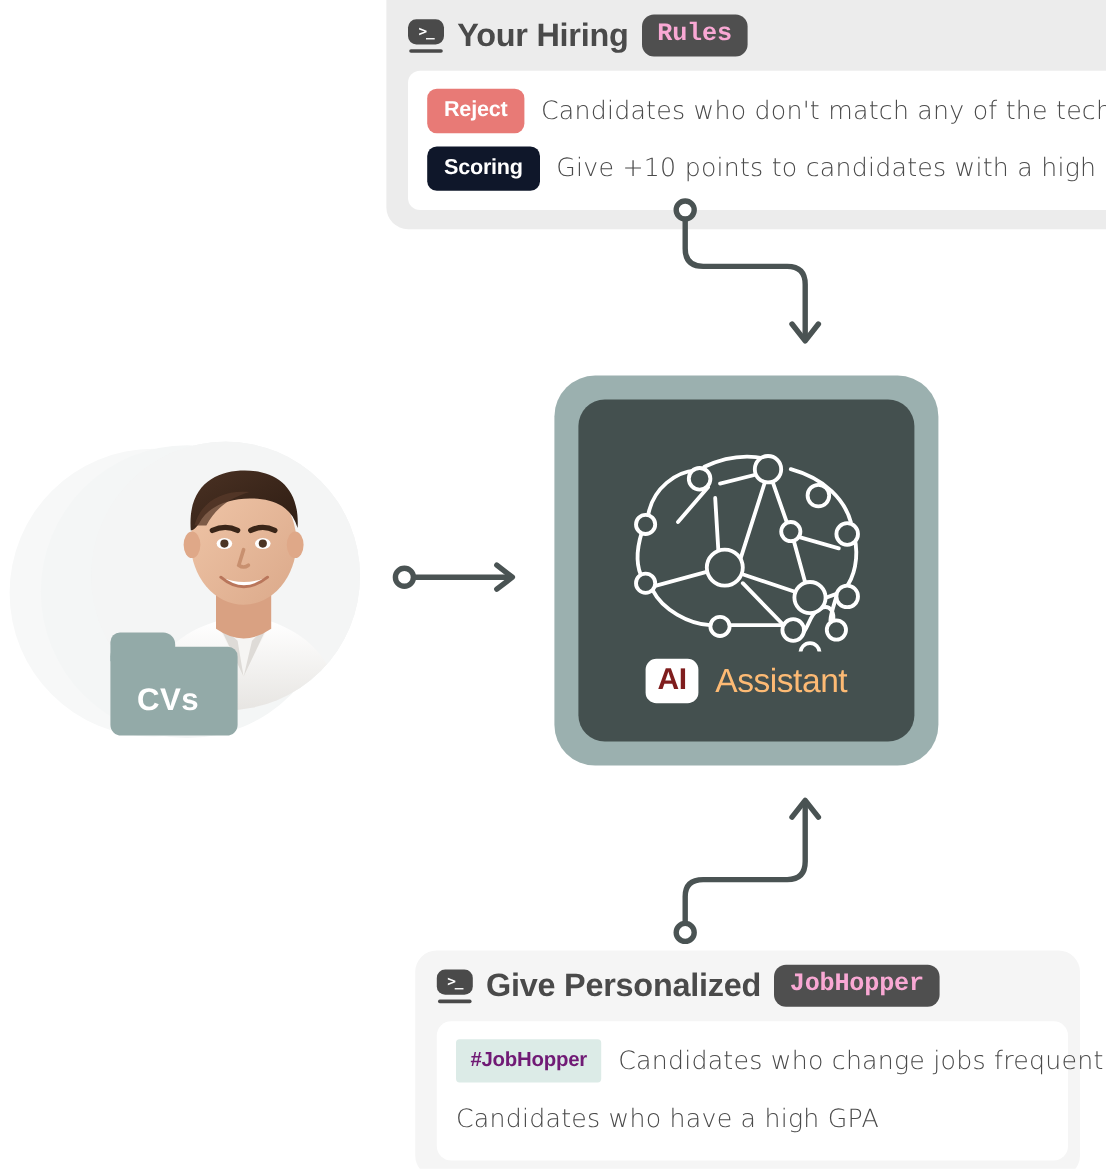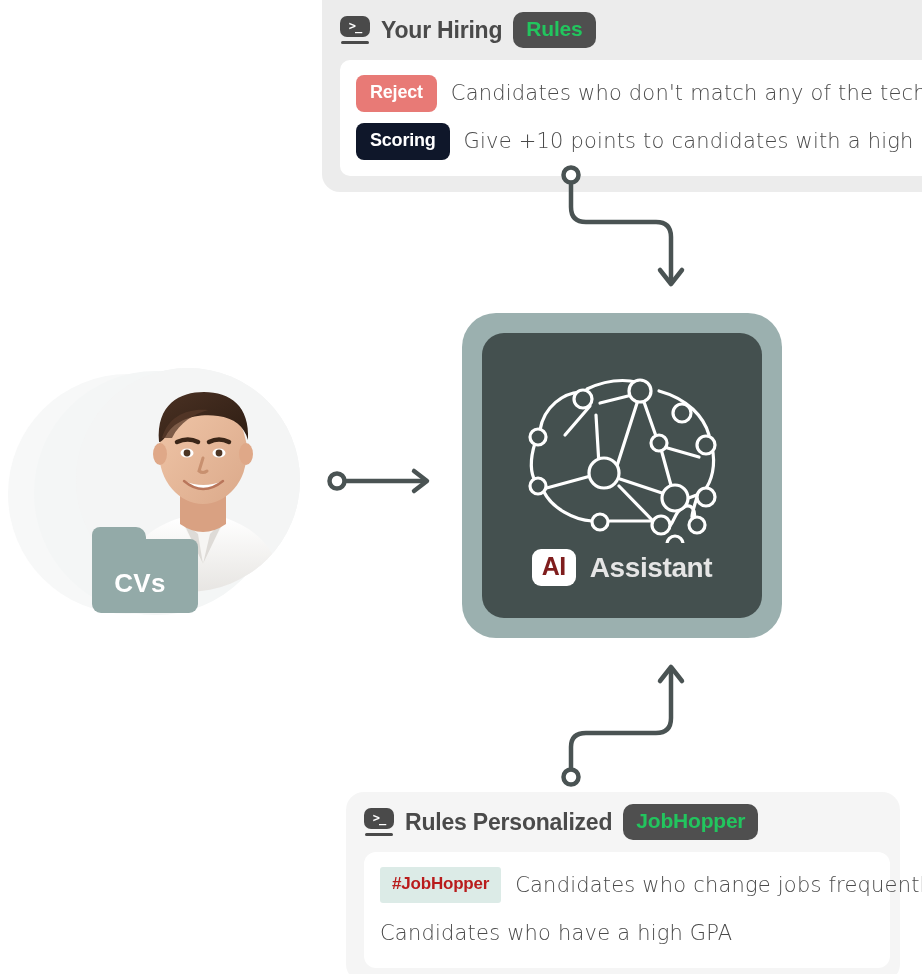--- a/index.html
+++ b/index.html
@@ -57,33 +57,34 @@
     width: 30px; height: 21px;
     color: #ffffff;
     font-family: "DejaVu Sans Mono", monospace;
     font-size: 12px;
     font-weight: bold;
     line-height: 20px;
     text-align: center;
     letter-spacing: -1px;
   }
   .head-title {
-    font-size: 23px;
+    font-size: 27px;
     font-weight: bold;
     color: #4a4a4a;
     letter-spacing: -0.2px;
   }
   .head-badge {
     background: #4f4f4f;
-    color: #22c55e;
+    color: #f9a8d4;
     font-size: 21px;
     font-weight: bold;
     border-radius: 10px;
     padding: 5px 13px 7px 13px;
     letter-spacing: -0.2px;
+    font-family: Liberation Mono, monospace;
   }
   .card {
     background: #ffffff;
     border-radius: 12px;
     padding: 14px 16px 16px 16px;
   }
   .rowline {
     display: flex;
     align-items: center;
     gap: 14px;
@@ -102,21 +103,21 @@
     letter-spacing: -0.2px;
   }
   .tag-reject  { background: #e87a76; }
   .tag-scoring { background: #0f172a; }
 
   .htag {
     flex: 0 0 auto;
     font-family: "Liberation Sans", sans-serif;
     font-size: 17px;
     font-weight: bold;
-    color: #b91c1c;
+    color: #701a75;
     background: #dcebe7;
     border-radius: 3px;
     padding: 7px 12px 9px 12px;
     letter-spacing: -0.2px;
   }
 
   .hand {
     font-family: "DejaVu Sans", sans-serif;
     font-size: 21px;
     font-weight: 300;
@@ -242,23 +243,23 @@
     background: #ffffff;
     color: #7f1d1d;
     font-size: 25px;
     font-weight: bold;
     border-radius: 9px;
     padding: 3px 10px 5px 10px;
     letter-spacing: -0.5px;
     text-align: center;
   }
   #ai-word {
-    color: #e5e5e5;
+    color: #fdba74;
     font-size: 28px;
-    font-weight: bold;
+    font-weight: normal;
     letter-spacing: -0.4px;
   }
 
   
   .conn { position: absolute; }
   #conn-top    { left: 548px; top: 160px; }
   #conn-bottom { left: 546px; top: 655px; }
   #conn-left   { left: 325px; top: 460px; }
 </style>
 </head>
@@ -423,21 +424,21 @@
     </svg>
   </div>
 
   <div class="panel" id="insights-panel">
     <div class="panel-head">
       <span class="term-icon">
         <span class="screen"></span>
         <span class="glyph">&gt;_</span>
         <span class="base"></span>
       </span>
-      <span class="head-title">Rules Personalized</span>
+      <span class="head-title">Give Personalized</span>
       <span class="head-badge">JobHopper</span>
     </div>
 
     <div class="card">
       <div class="rowline">
         <span class="htag">#JobHopper</span>
         <span class="hand">Candidates who change jobs frequently</span>
       </div>
       <div class="rowline">
         <span class="hand">Candidates who have a high GPA</span>

